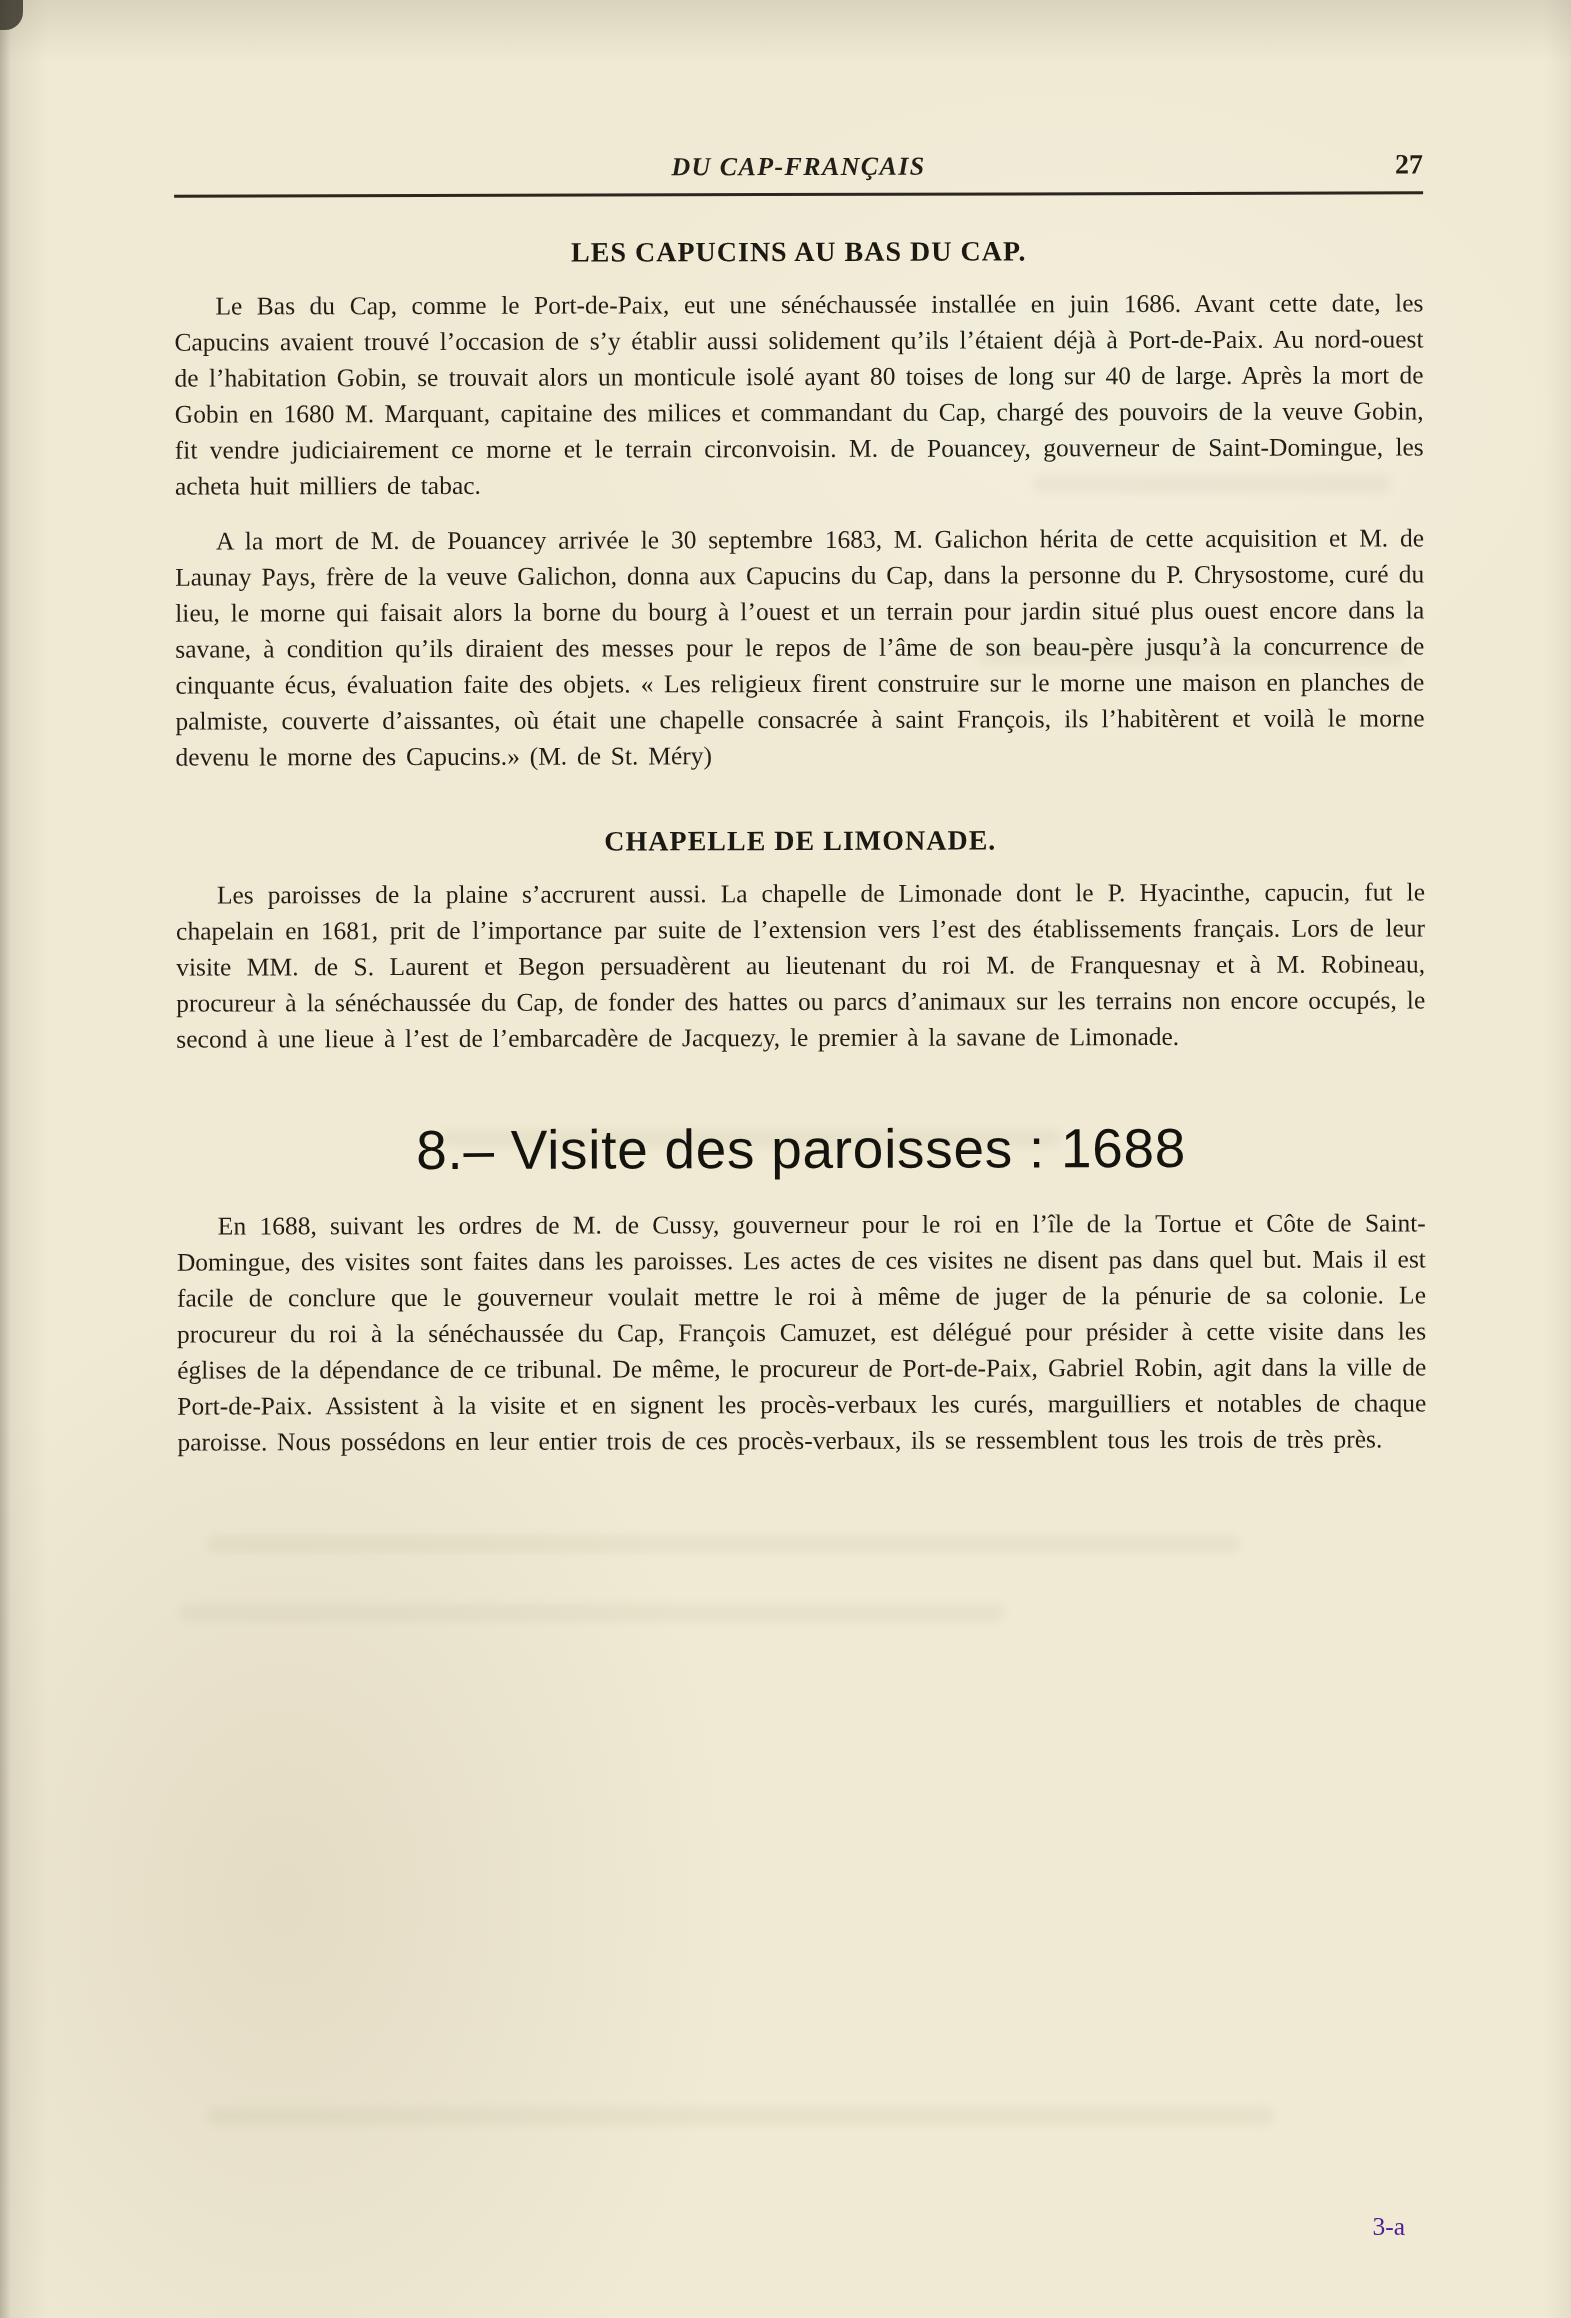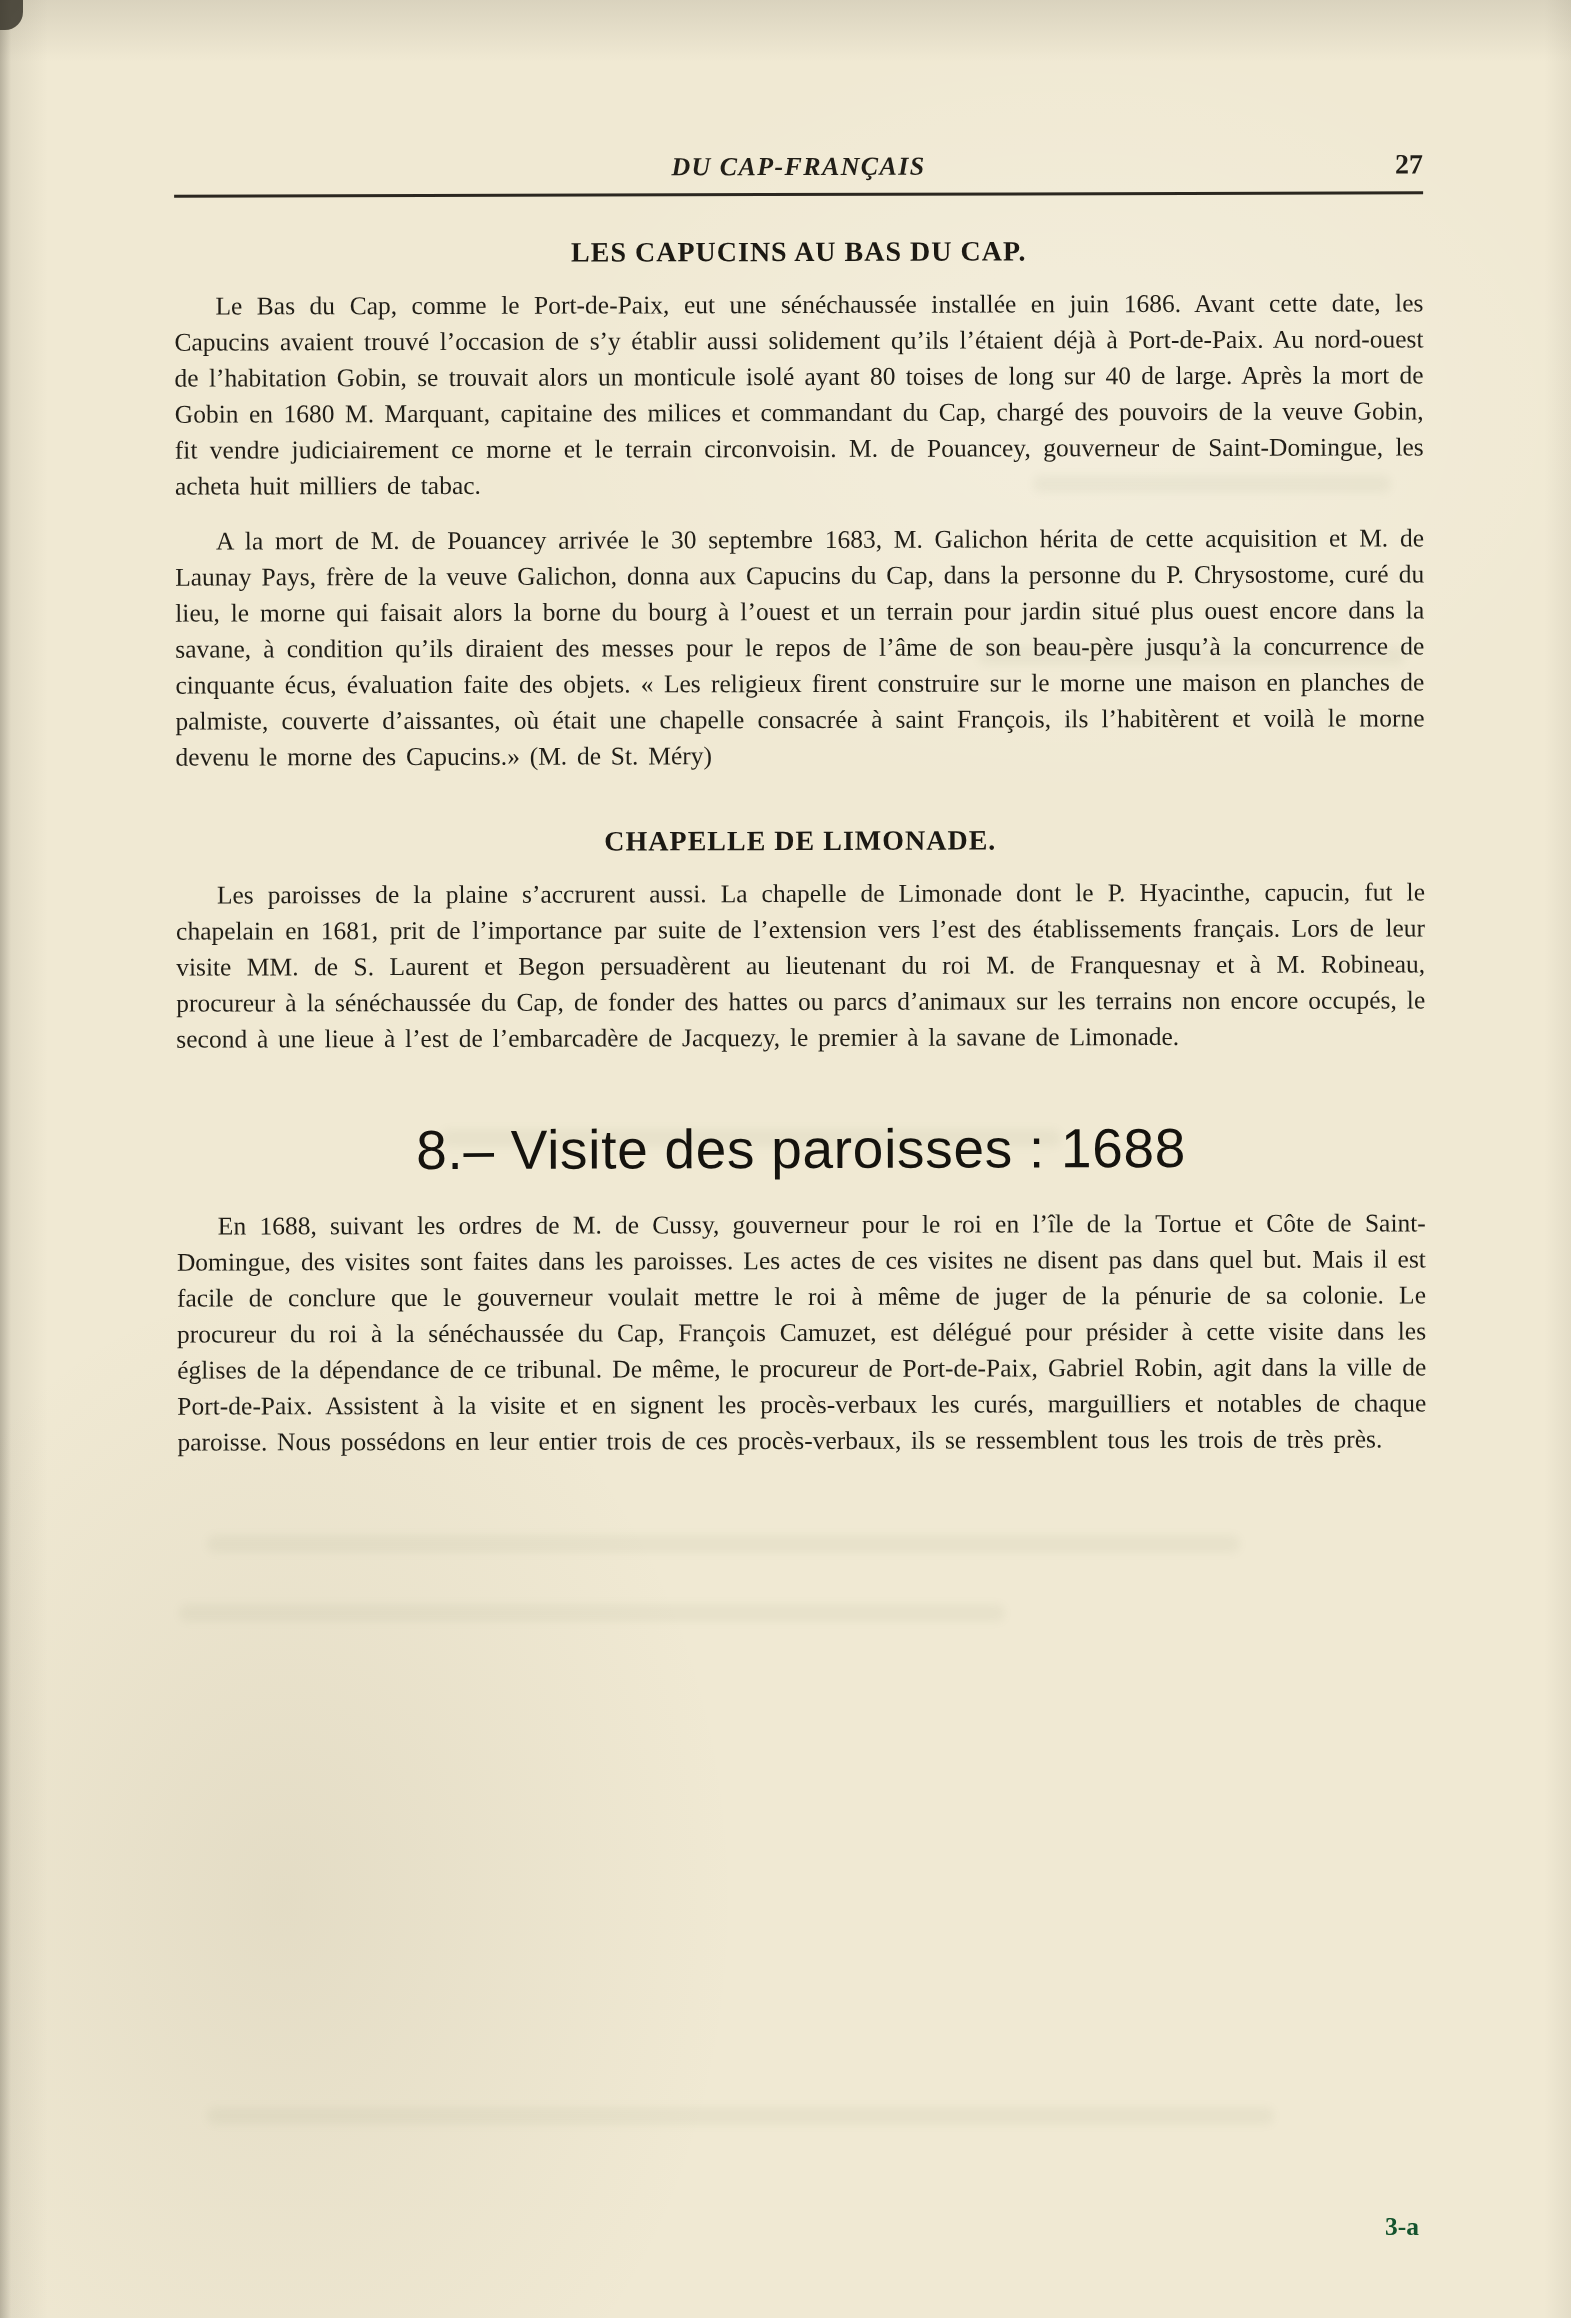--- a/index.html
+++ b/index.html
@@ -111,25 +111,25 @@
     font-size: 55px;
     letter-spacing: 0.7px;
     text-align: center;
     margin-top: 61px;
     margin-bottom: 26px;
     color: #15130e;
   }
 
   .footer-mark {
     position: absolute;
-    right: 153px;
+    right: 167px;
     bottom: 77px;
     font-size: 25.5px;
-    font-weight: bold;
-    color: #14532d;
+    font-weight: normal;
+    color: #4c1d95;
   }
 </style>
 </head>
 <body>
 
 <div class="paper"></div>
 <div class="corner-mark"></div>
 
 <div class="ghost" style="left:1033px; top:475px;  width:358px;"></div>
 <div class="ghost" style="left:978px; top:647px;  width:427px;"></div>

